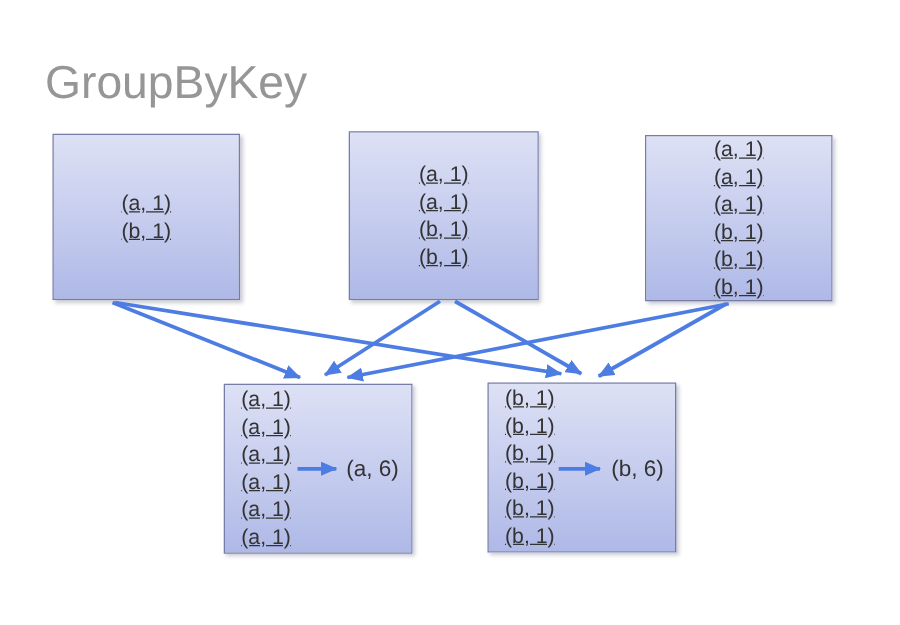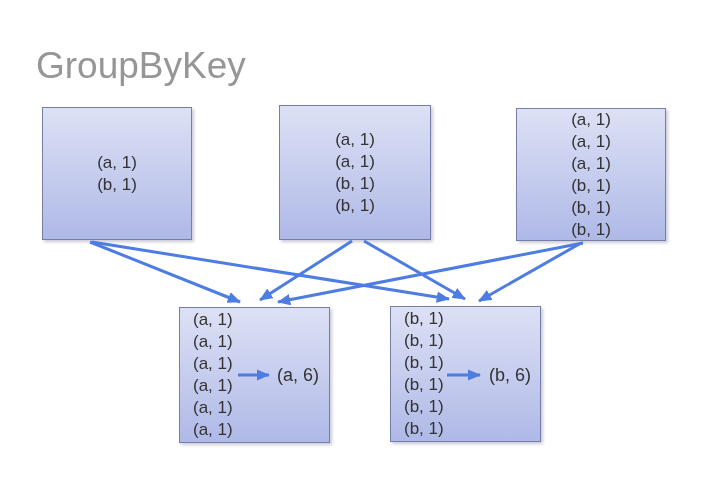--- a/index.html
+++ b/index.html
@@ -29,21 +29,21 @@
     box-shadow: 2px 2px 3px rgba(70, 70, 110, 0.28);
     display: flex;
     flex-direction: column;
     justify-content: center;
     color: var(--text, #333333);
     font-size: 17px;
     line-height: 22px;
   }
   .box.center { align-items: center; }
   .box.left   { align-items: flex-start; padding-left: 13px; }
-  .pair { white-space: nowrap; }
+  .pair { white-space: nowrap; text-decoration: underline; }
   .result {
     position: absolute;
     font-size: 18px;
     line-height: 22px;
     color: var(--text, #333333);
     white-space: nowrap;
   }
   svg.arrows {
     position: absolute;
     left: 0; top: 0;

